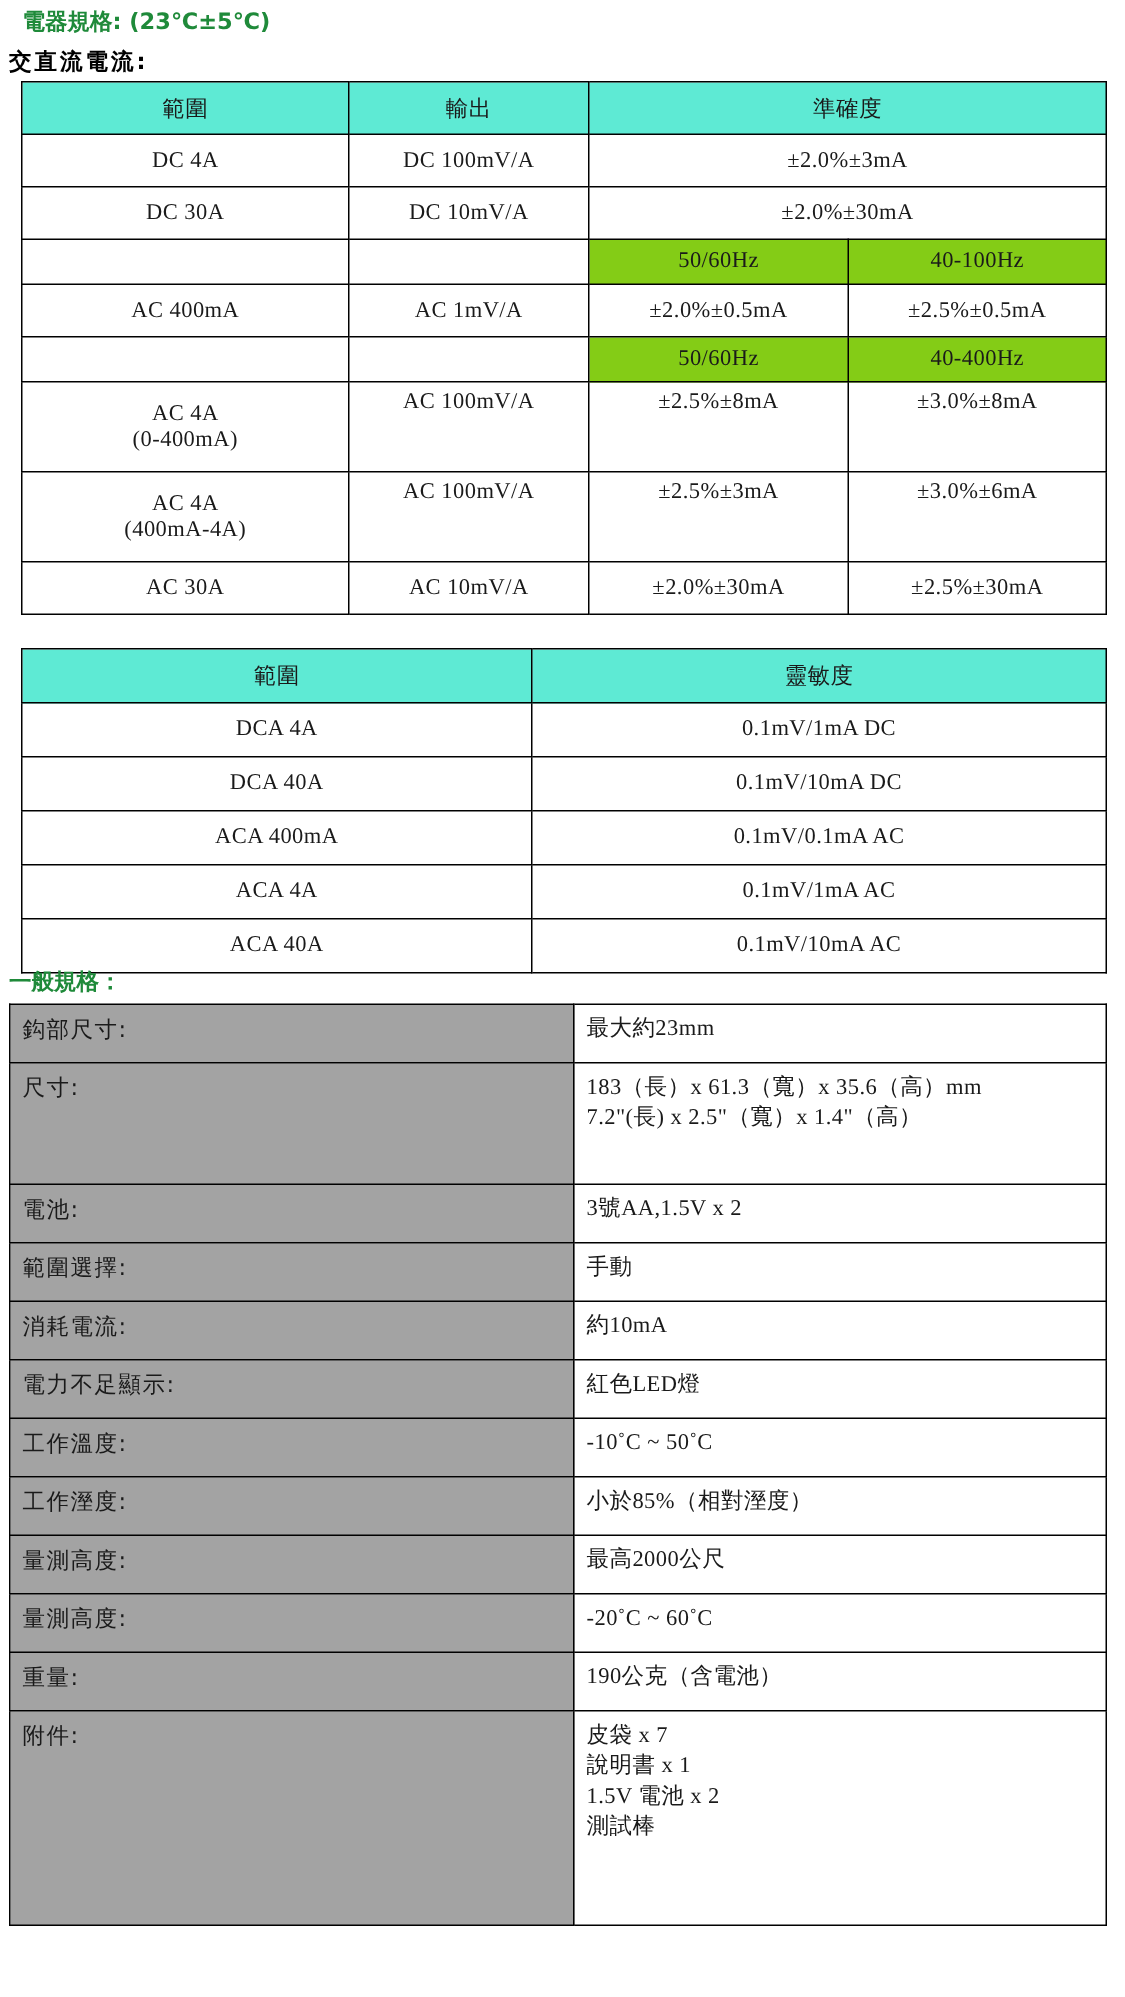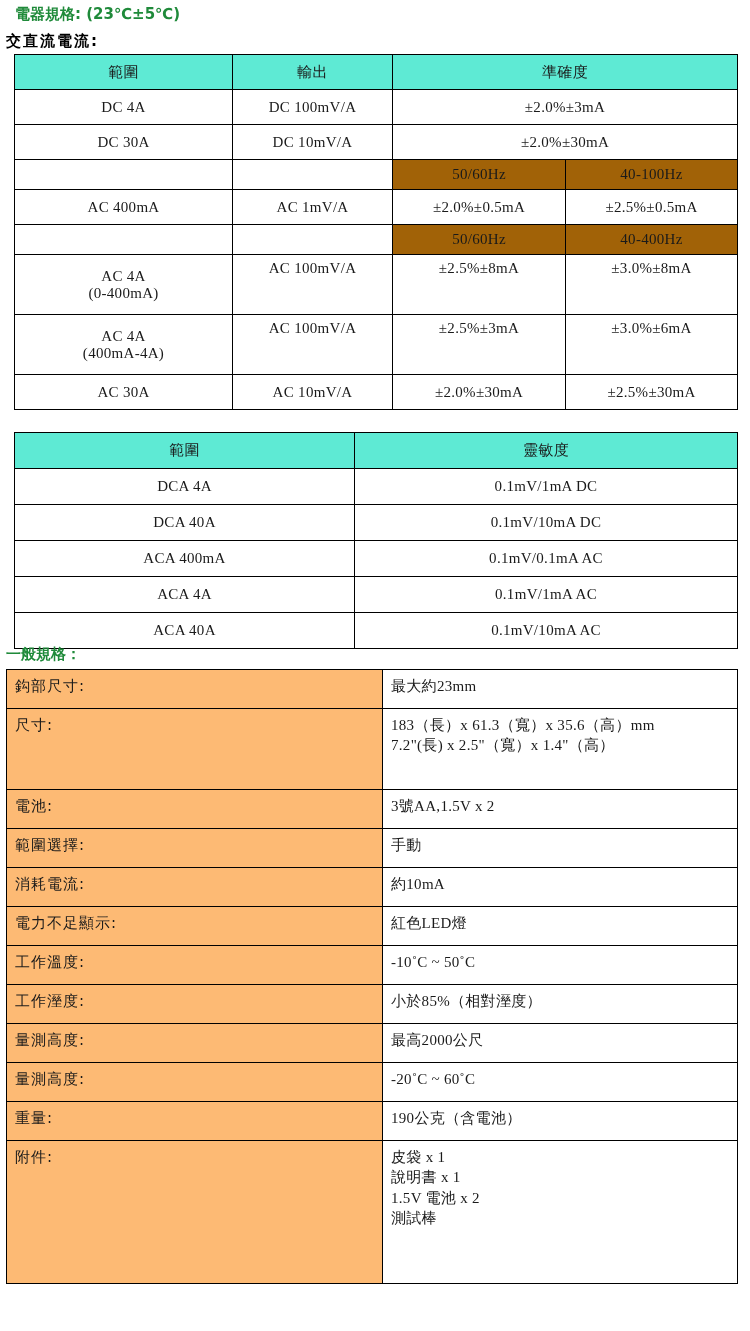--- a/index.html
+++ b/index.html
@@ -48,21 +48,21 @@
     color: #1a1a1a;
   }
   table.spec td, table.spec th {
     border: 1px solid #000000;
     padding: 0;
     text-align: center;
     vertical-align: middle;
     font-weight: normal;
     letter-spacing: 0.3px;
   }
-  .green { background: #a16207; margin-top: 22px; }
+  .green { background: #84cc16; margin-top: 22px; }
   .hdr {
     background: #5eead4;
     font-family: "DejaVu Sans", "Liberation Sans", sans-serif;
     font-size: 15px;
     letter-spacing: 3px;
   }
 
   
   #table-ac-dc-current {
     left: 14px;
@@ -87,21 +87,21 @@
     top: 669px;
     width: 731px;
   }
   #table-general td {
     text-align: left;
     vertical-align: top;
     padding: 6px 8px 6px 8px;
     line-height: 1.35;
   }
   #table-general td.label {
-    background: #fdba74;
+    background: #a3a3a3;
     font-family: "DejaVu Sans", "Liberation Sans", sans-serif;
     font-size: 15px;
     letter-spacing: 1px;
     width: 376px;
   }
   #table-general td.value {
     font-family: "Liberation Serif", "DejaVu Serif", serif;
     font-size: 15px;
   }
   #table-general td.value .line { display: block; white-space: pre; }
@@ -282,21 +282,21 @@
         <td class="value">-20˚C ~ 60˚C</td>
       </tr>
       <tr>
         <td class="label">重量:</td>
         <td class="value">190公克（含電池）</td>
       </tr>
 
       <tr class="r-accessory">
         <td class="label">附件:</td>
         <td class="value">
-          <span class="line">皮袋 x 1</span>
+          <span class="line">皮袋 x 7</span>
           <span class="line">說明書 x 1</span>
           <span class="line">1.5V 電池 x 2</span>
           <span class="line">測試棒</span>
         </td>
       </tr>
     </tbody>
   </table>
 
 </div>
 

